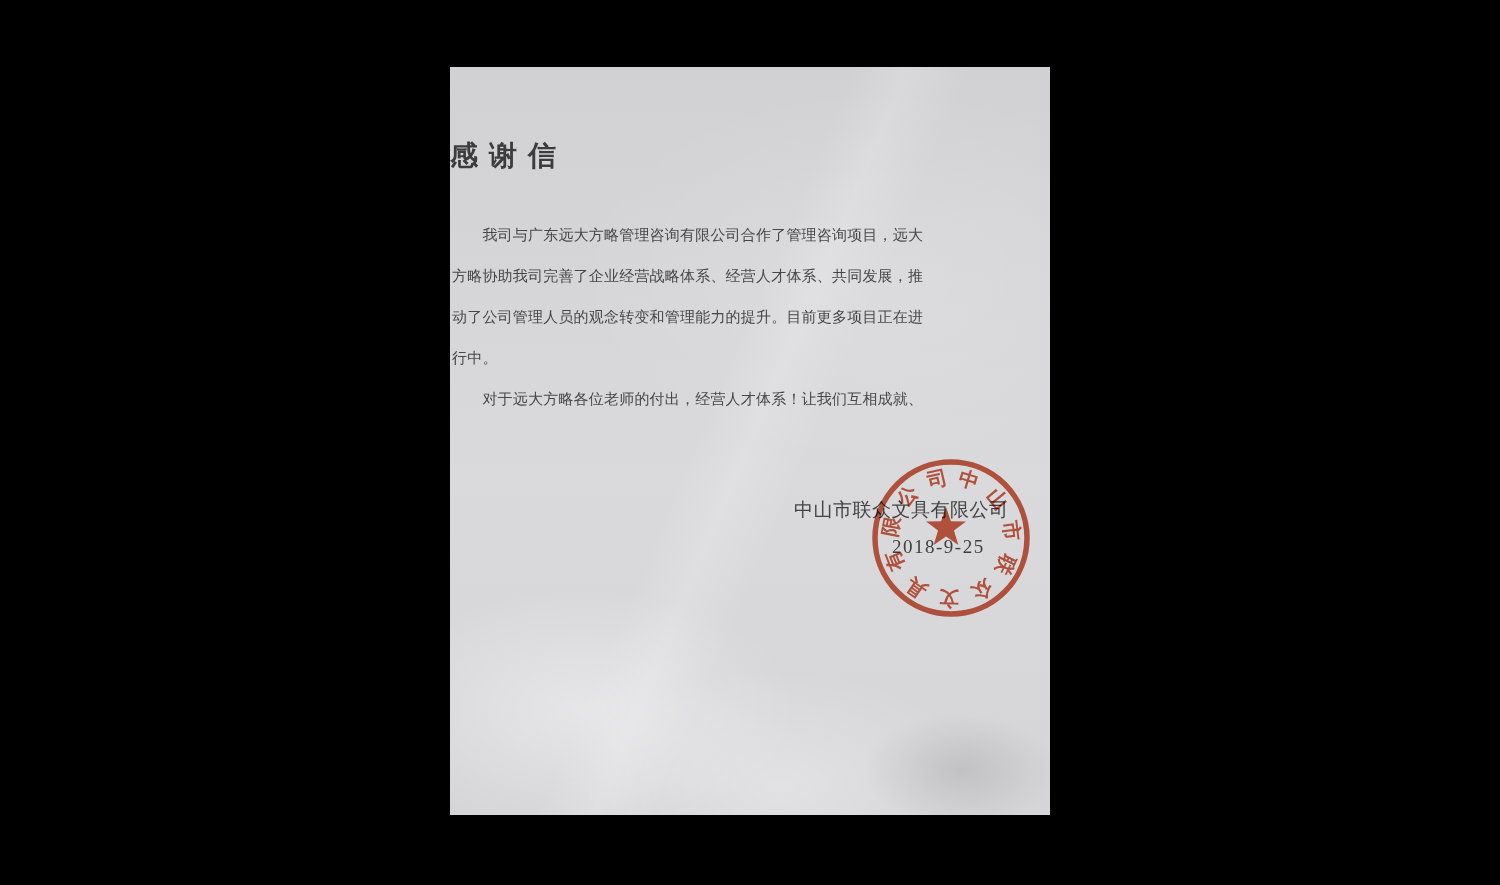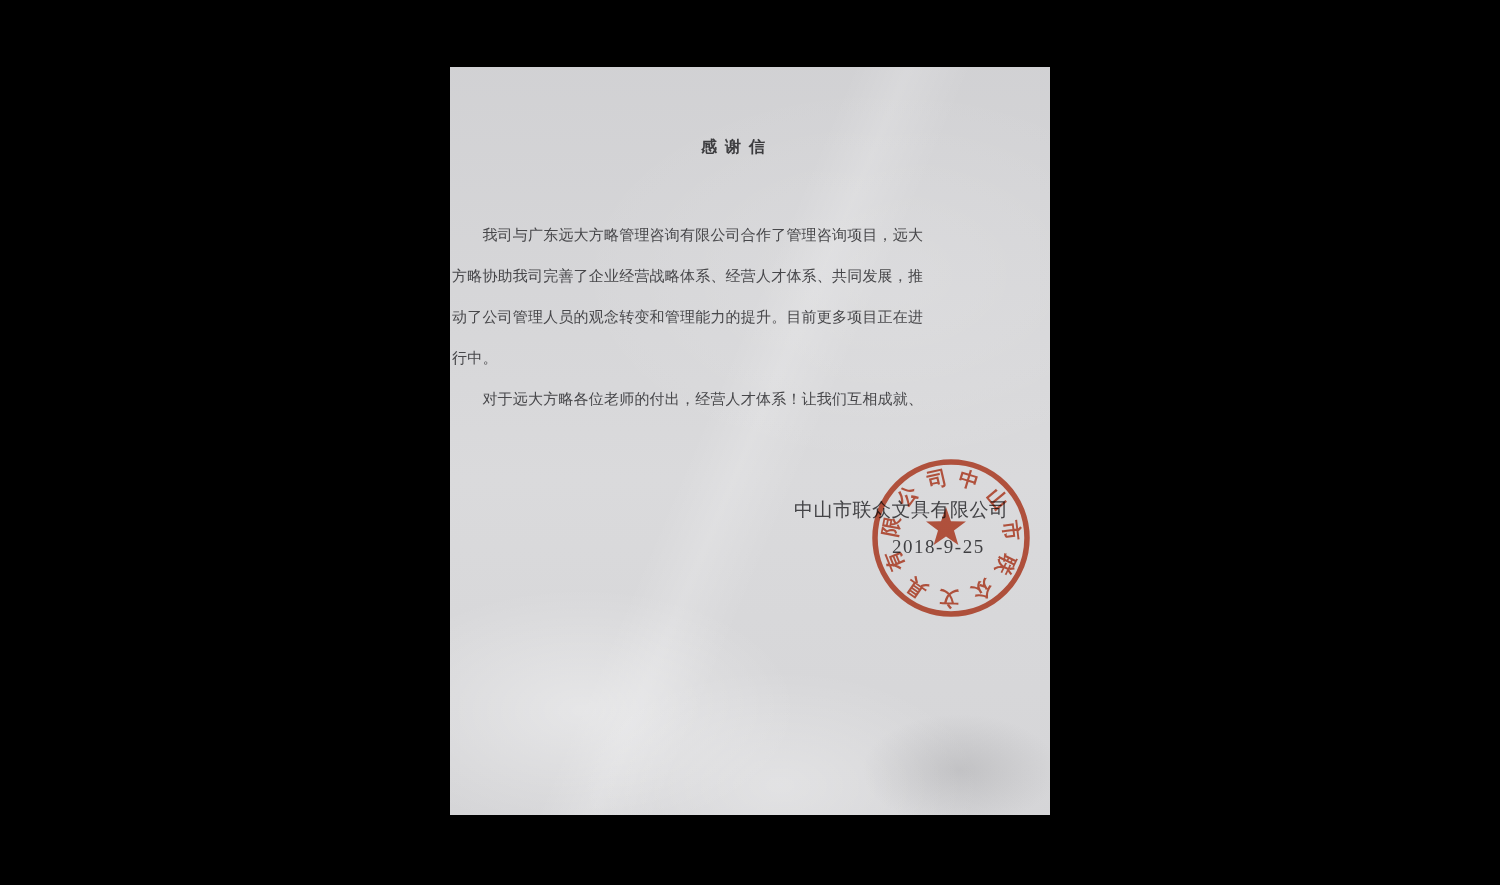--- a/index.html
+++ b/index.html
@@ -15,21 +15,21 @@
       radial-gradient(ellipse 140px 80px at 85% 94%, rgba(110,110,114,0.20), transparent 70%),
       radial-gradient(ellipse 300px 170px at 22% 86%, rgba(255,255,255,0.38), transparent 72%),
       radial-gradient(ellipse 280px 160px at 55% 96%, rgba(255,255,255,0.30), transparent 72%),
       radial-gradient(ellipse 420px 260px at 72% 28%, rgba(255,255,255,0.14), transparent 75%),
       linear-gradient(113deg, transparent 44%, rgba(255,255,255,0.16) 50%, transparent 57%),
       linear-gradient(180deg, rgba(150,150,156,0.10) 0%, rgba(255,255,255,0.05) 55%, rgba(180,180,184,0.08) 100%);
     overflow: hidden;
   }
   .title {
     position: absolute; left: 0; top: 70px; width: 568px;
-    text-align: center; font-size: 16px; font-weight: 600;
+    font-size: 28px; font-weight: 600;
     color: #3c3c3f; letter-spacing: 2px;
   }
   .body-text {
     position: absolute; left: 2px; top: 148px; width: 540px;
     font-size: 15px; color: #47474a; line-height: 41px;
     letter-spacing: 0.2px;
   }
   .line { height: 41px; white-space: nowrap; }
   .signature {
     position: absolute; left: 344px; top: 430px;

